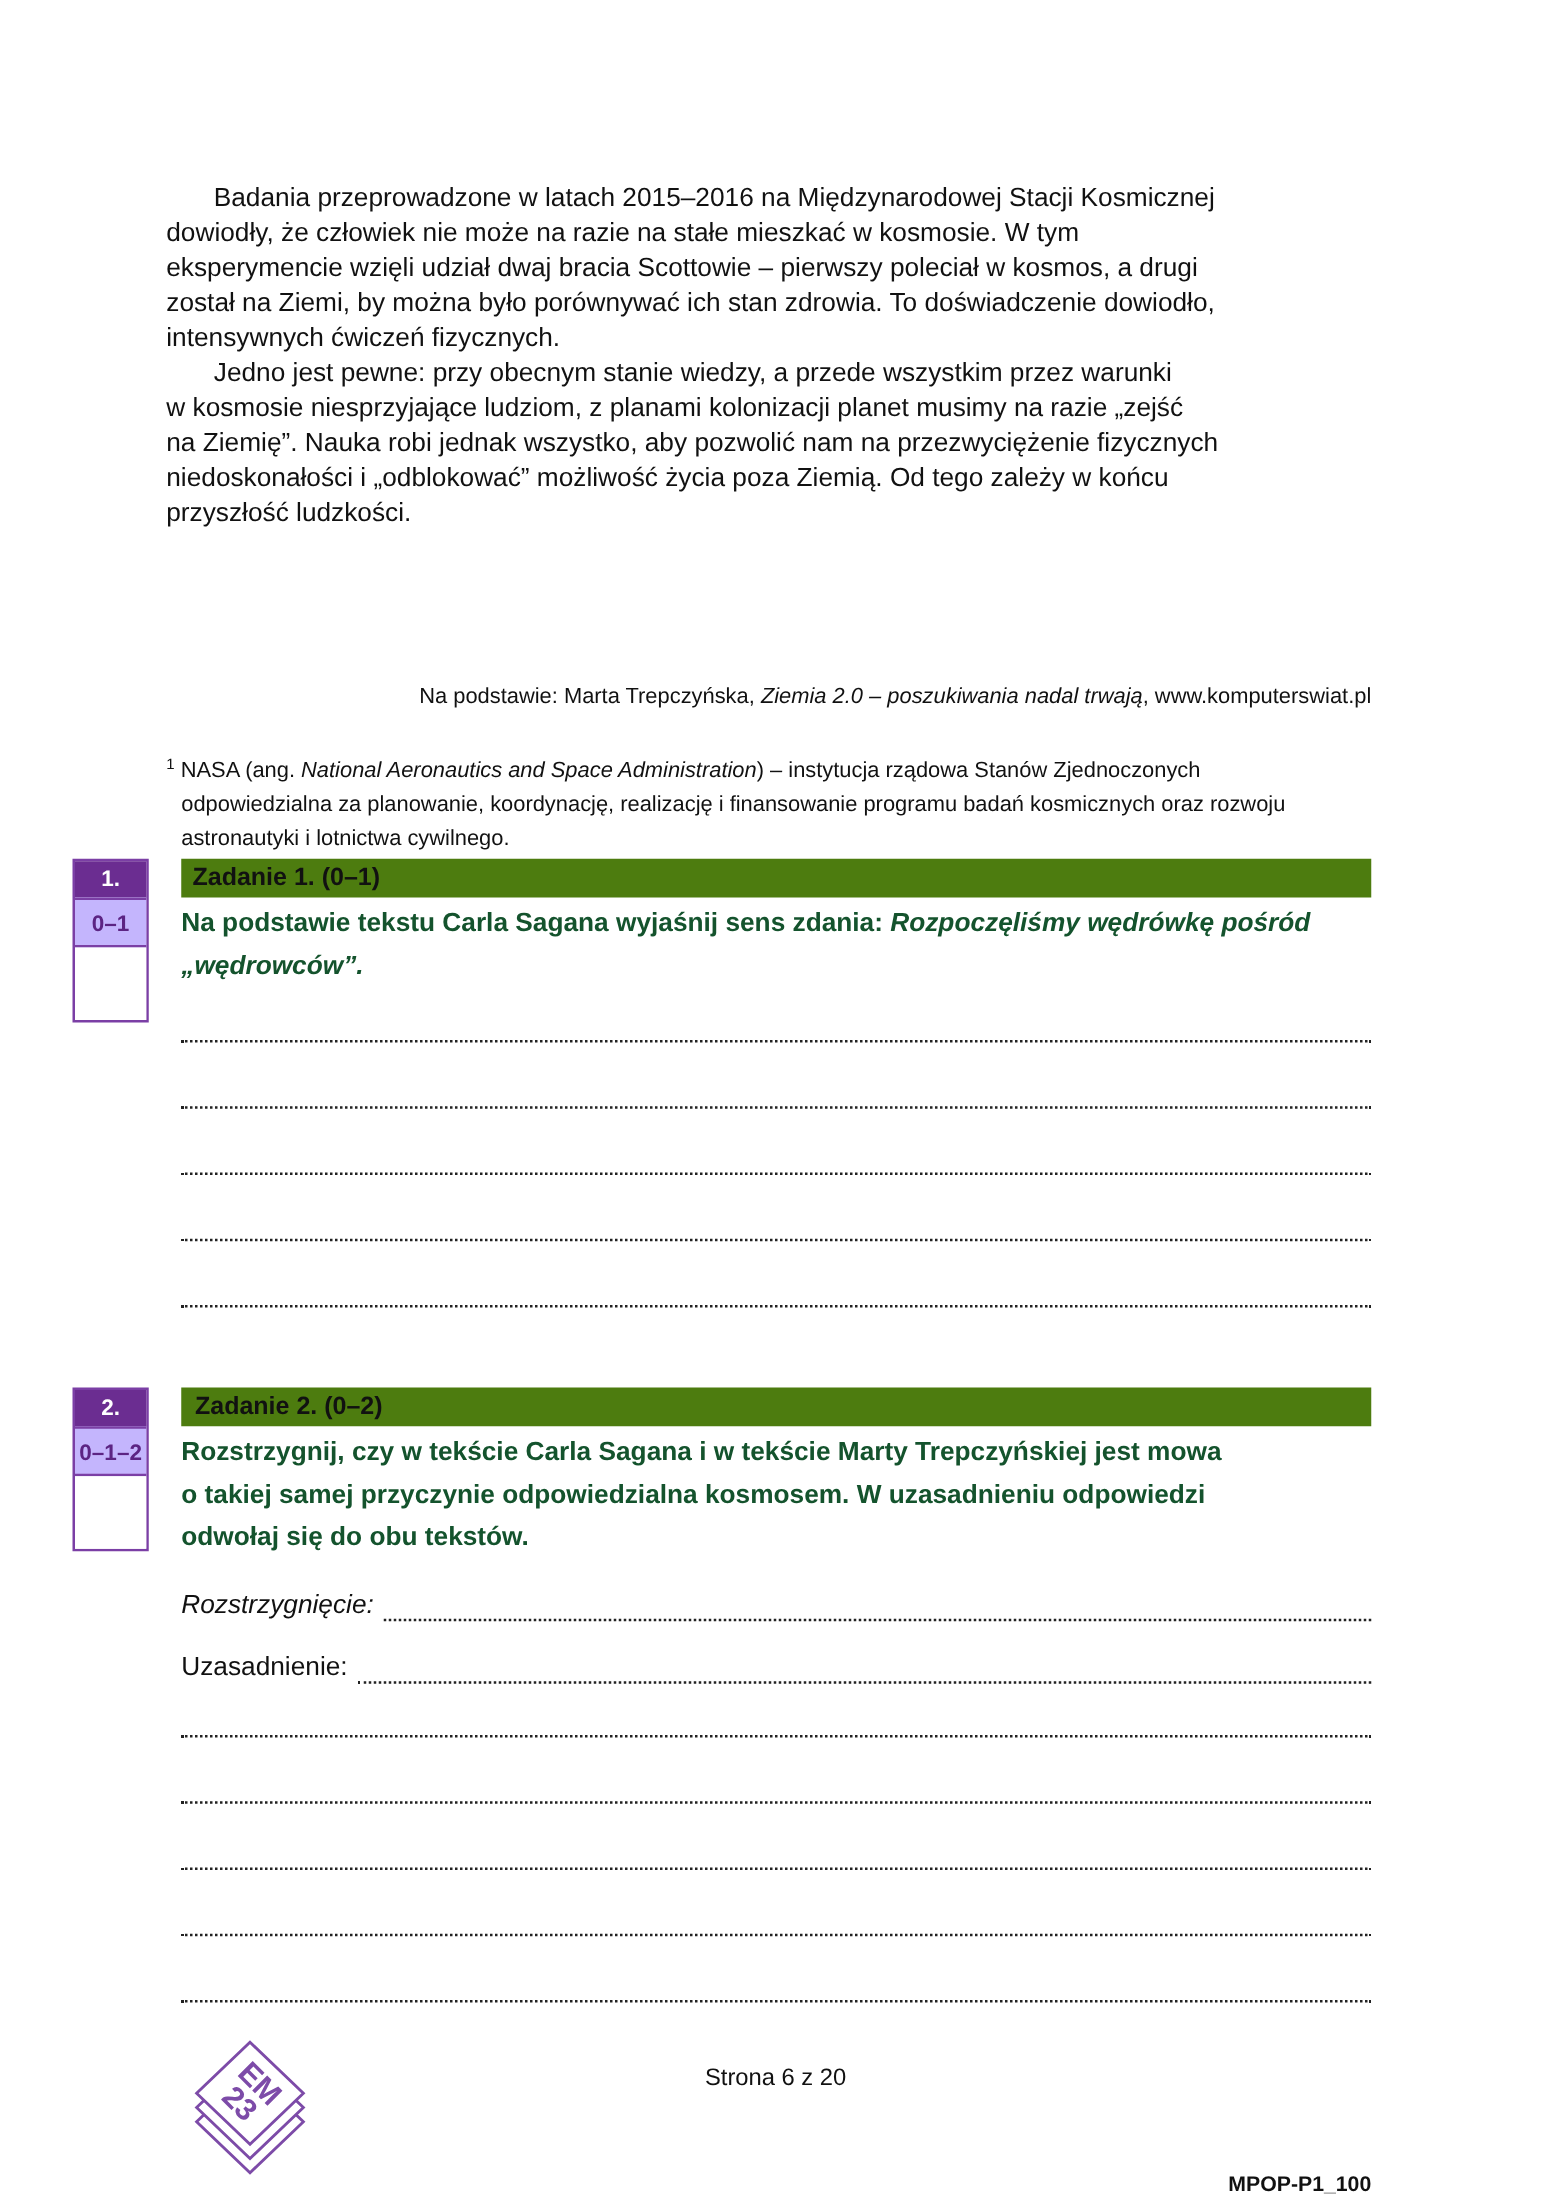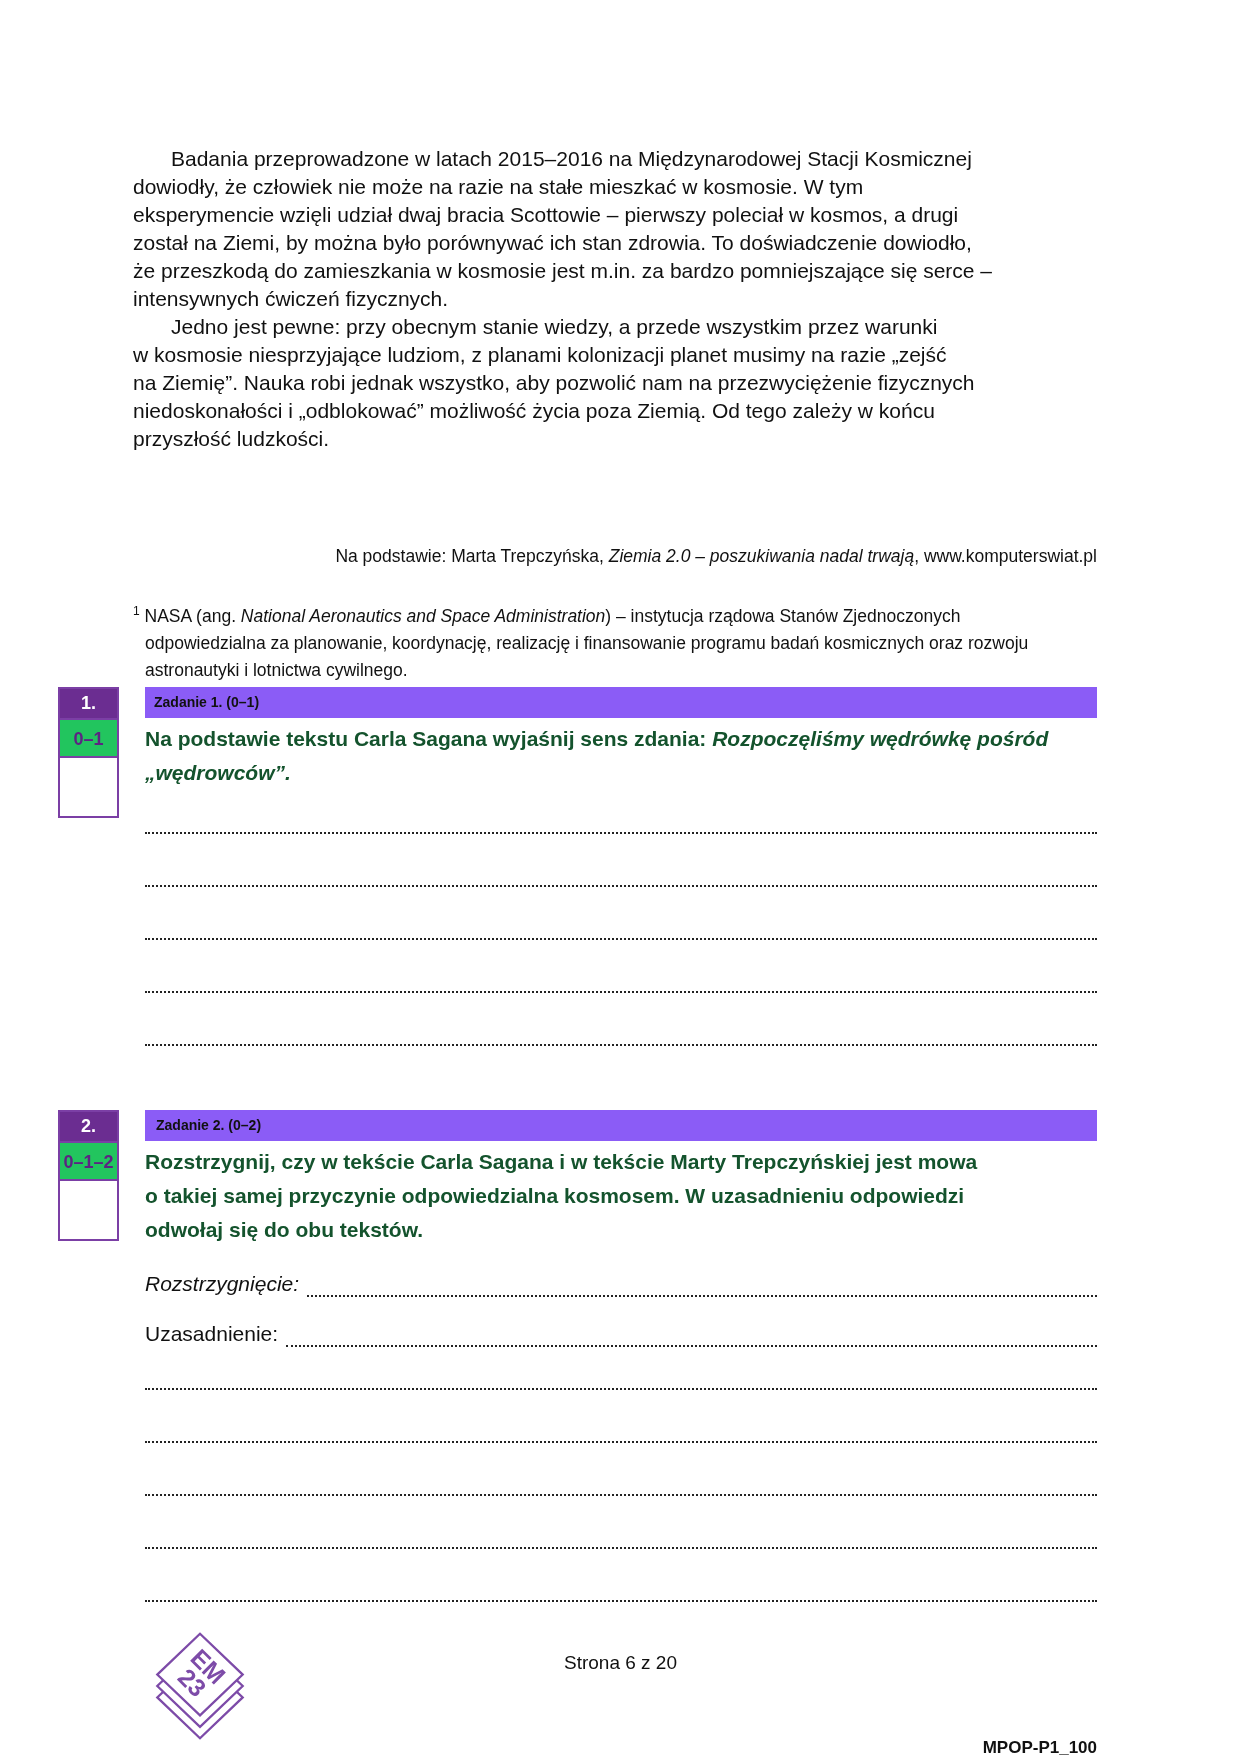--- a/index.html
+++ b/index.html
@@ -33,29 +33,29 @@
   }
   .footnote sup{font-size:12px;}
 
   
   .task-badge{
     position:absolute;left:58px;width:61px;
     border:2px solid #7B3FA5;
     text-align:center;font-weight:bold;font-size:18px;
   }
   .badge-num{height:29px;line-height:29px;background:#6B2D91;color:#ffffff;}
-  .badge-pts{height:40px;line-height:38px;background:#22c55e;color:#5C2483;
+  .badge-pts{height:40px;line-height:38px;background:#c4b5fd;color:#5C2483;
     border-top:2px solid #7B3FA5;border-bottom:2px solid #7B3FA5;}
   .badge-blank{height:58px;background:#ffffff;}
 
   
   .task-bar{
     position:absolute;left:145px;width:952px;height:31px;
-    background:#8b5cf6;
-    font-weight:bold;font-size:14px;line-height:31px;
+    background:#4d7c0f;
+    font-weight:bold;font-size:20px;line-height:31px;
     padding-left:9px;color:#111;
   }
 
   .task-prompt{
     position:absolute;left:145px;width:952px;
     font-weight:bold;font-size:21px;line-height:34px;margin:0;color:#14532d;
   }
   .task-prompt i{font-style:italic;}
 
   
@@ -84,21 +84,20 @@
 <body>
 
 <div class="page">
 
   <div class="passage">
     <div class="para">
         <div class="text-line">Badania przeprowadzone w latach 2015–2016 na Międzynarodowej Stacji Kosmicznej</div>
         <div class="text-line">dowiodły, że człowiek nie może na razie na stałe mieszkać w kosmosie. W tym</div>
         <div class="text-line">eksperymencie wzięli udział dwaj bracia Scottowie – pierwszy poleciał w kosmos, a drugi</div>
         <div class="text-line">został na Ziemi, by można było porównywać ich stan zdrowia. To doświadczenie dowiodło,</div>
-        <div class="text-line">że przeszkodą do zamieszkania w kosmosie jest m.in. za bardzo pomniejszające się serce –</div>
         <div class="text-line">intensywnych ćwiczeń fizycznych.</div>
       </div>
     <div class="para">
         <div class="text-line">Jedno jest pewne: przy obecnym stanie wiedzy, a przede wszystkim przez warunki</div>
         <div class="text-line">w kosmosie niesprzyjające ludziom, z planami kolonizacji planet musimy na razie „zejść</div>
         <div class="text-line">na Ziemię”. Nauka robi jednak wszystko, aby pozwolić nam na przezwyciężenie fizycznych</div>
         <div class="text-line">niedoskonałości i „odblokować” możliwość życia poza Ziemią. Od tego zależy w końcu</div>
         <div class="text-line">przyszłość ludzkości.</div>
       </div>
   </div>

